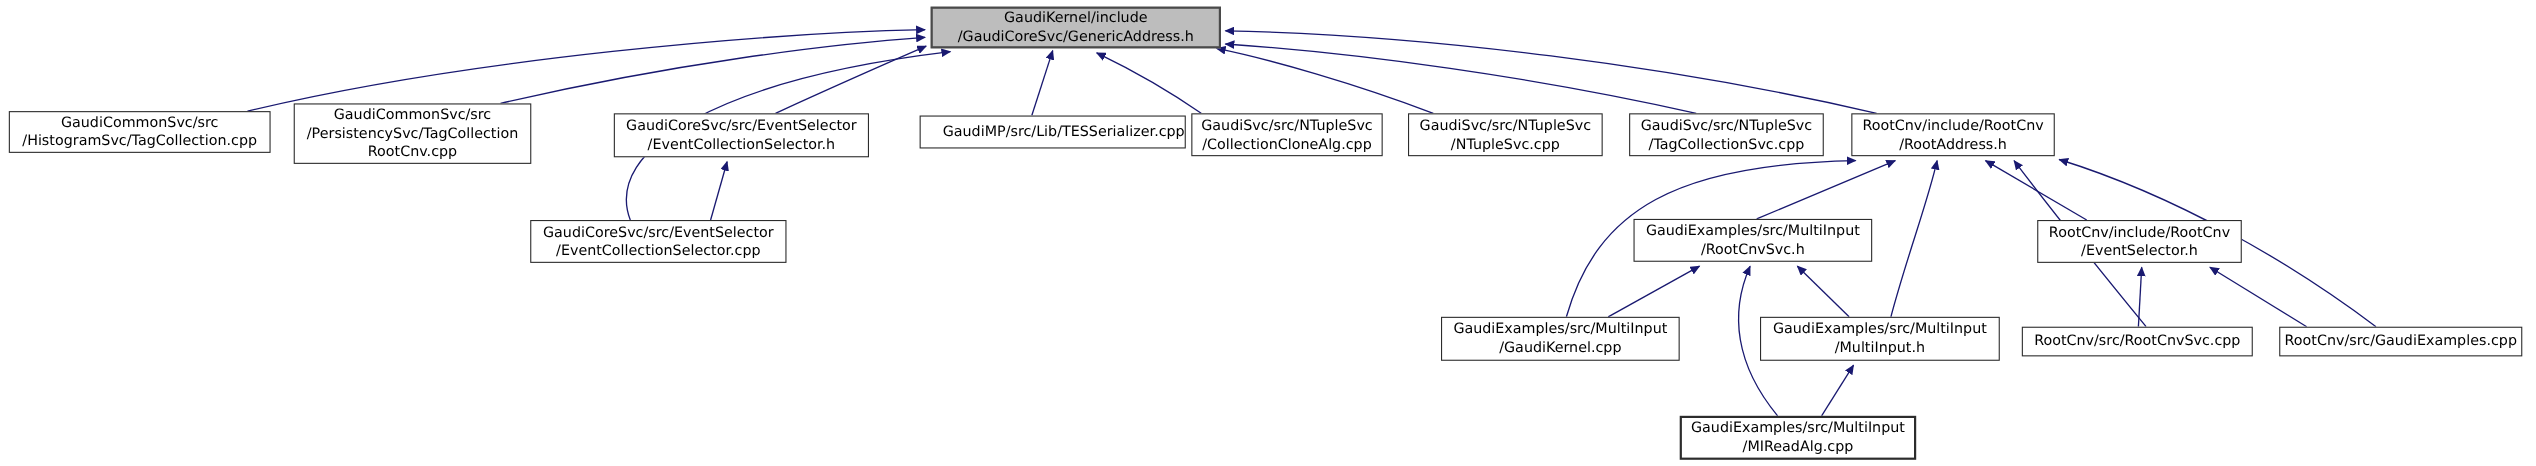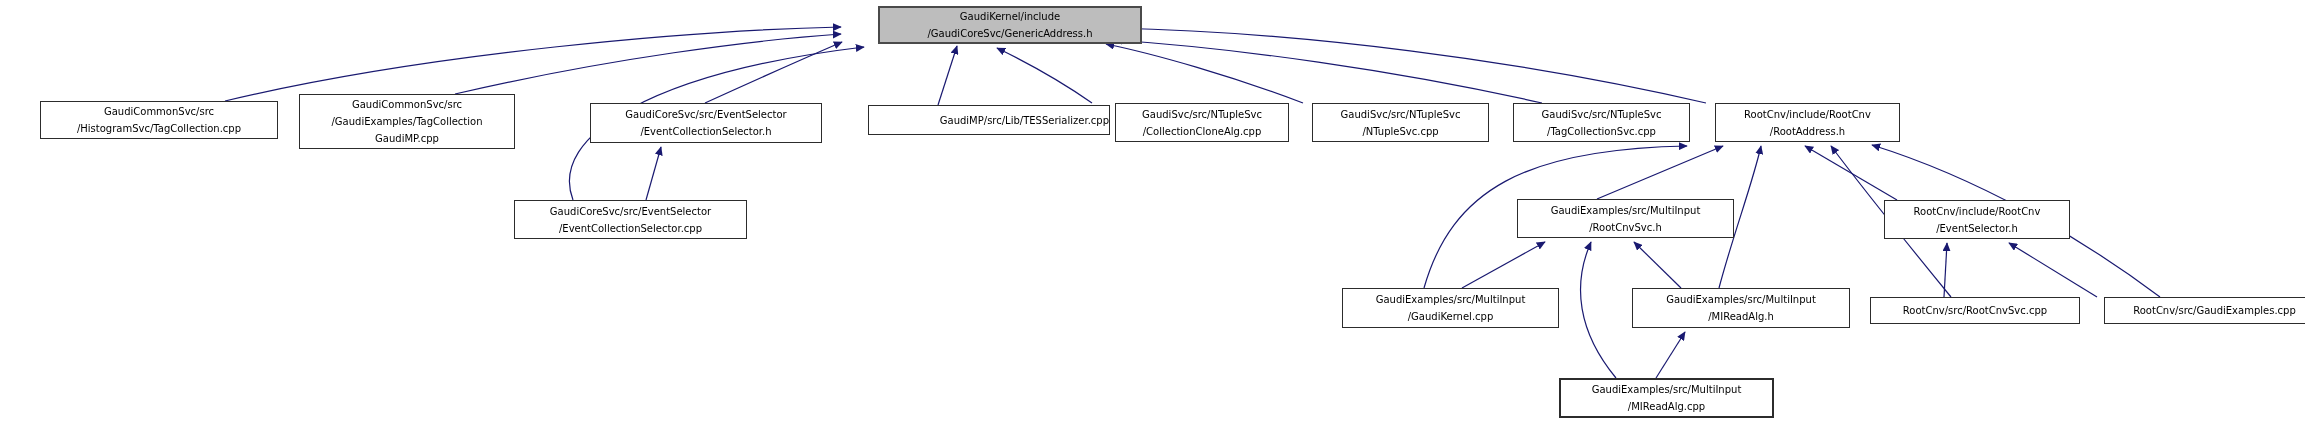--- a/index.html
+++ b/index.html
@@ -14,26 +14,25 @@
   .node{
     position:absolute;
     box-sizing:border-box;
     background:#ffffff;
     border:1px solid #2c2c2c;
     display:flex;
     flex-direction:column;
     align-items:center;
     justify-content:center;
     text-align:center;
-    font-size:10px;
+    font-size:13px;
     line-height:17px;
     color:#000000;
     white-space:nowrap;
     cursor:pointer;
-    margin-left:32px;
   }
   .node.root{
     background:var(--root-fill,#bdbdbd);
     border:2px solid #4a4a4a;
     cursor:default;
   }
   .node.bold-border{border-width:2px;border-color:#262626;}
   .node span{display:block;}
 </style>
 </head>
@@ -75,22 +74,22 @@
       <div class="node root" style="left: 846px; top: 6px; width: 264px; height: 38px; border-color: rgb(74, 74, 74);">
         <span>GaudiKernel/include</span>
         <span>/GaudiCoreSvc/GenericAddress.h</span>
       </div>
       <div class="node" style="left: 8px; top: 101px; width: 238px; height: 38px; border-color: rgb(44, 44, 44);">
         <span>GaudiCommonSvc/src</span>
         <span>/HistogramSvc/TagCollection.cpp</span>
       </div>
       <div class="node" style="left: 267px; top: 94px; width: 216px; height: 55px; border-color: rgb(44, 44, 44);">
         <span>GaudiCommonSvc/src</span>
-        <span>/GaudiExamples/TagCollection</span>
-        <span>GaudiMP.cpp</span>
+        <span>/PersistencySvc/TagCollection</span>
+        <span>RootCnv.cpp</span>
       </div>
       <div class="node" style="left: 558px; top: 103px; width: 232px; height: 40px; border-color: rgb(44, 44, 44);">
         <span>GaudiCoreSvc/src/EventSelector</span>
         <span>/EventCollectionSelector.h</span>
       </div>
       <div class="node" style="left: 836px; top: 105px; width: 242px; height: 30px; border-color: rgb(44, 44, 44); align-items: flex-end;">
         <span>GaudiMP/src/Lib/TESSerializer.cpp</span>
       </div>
       <div class="node" style="left: 1083px; top: 103px; width: 174px; height: 39px; border-color: rgb(44, 44, 44);">
         <span>GaudiSvc/src/NTupleSvc</span>
@@ -119,21 +118,21 @@
       <div class="node" style="left: 1852px; top: 200px; width: 186px; height: 39px; border-color: rgb(44, 44, 44);">
         <span>RootCnv/include/RootCnv</span>
         <span>/EventSelector.h</span>
       </div>
       <div class="node" style="left: 1310px; top: 288px; width: 217px; height: 40px; border-color: rgb(44, 44, 44);">
         <span>GaudiExamples/src/MultiInput</span>
         <span>/GaudiKernel.cpp</span>
       </div>
       <div class="node" style="left: 1600px; top: 288px; width: 218px; height: 40px; border-color: rgb(44, 44, 44);">
         <span>GaudiExamples/src/MultiInput</span>
-        <span>/MIReadAlg.h</span>
+        <span>/MultiInput.h</span>
       </div>
       <div class="node" style="left: 1838px; top: 297px; width: 210px; height: 27px; border-color: rgb(44, 44, 44); text-align: center;">
         <span>RootCnv/src/RootCnvSvc.cpp</span>
       </div>
       <div class="node" style="left: 2072px; top: 297px; width: 221px; height: 27px; border-color: rgb(44, 44, 44);">
         <span>RootCnv/src/GaudiExamples.cpp</span>
       </div>
       <div class="node bold-border" style="left: 1527px; top: 378px; width: 215px; height: 40px; border-color: rgb(44, 44, 44);">
         <span>GaudiExamples/src/MultiInput</span>
         <span>/MIReadAlg.cpp</span>

